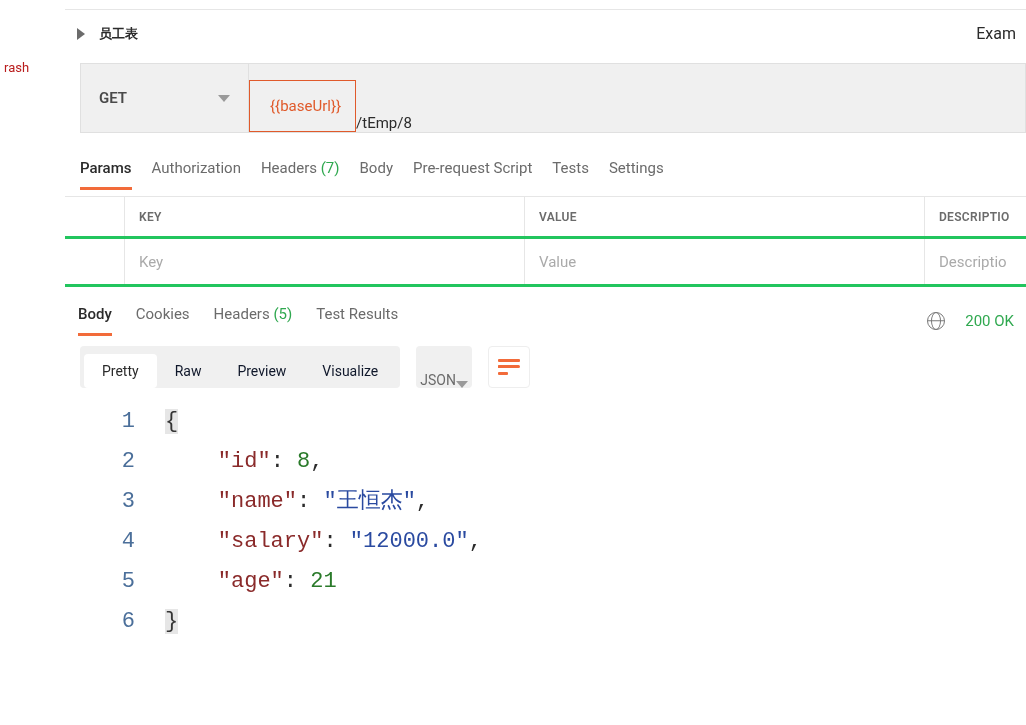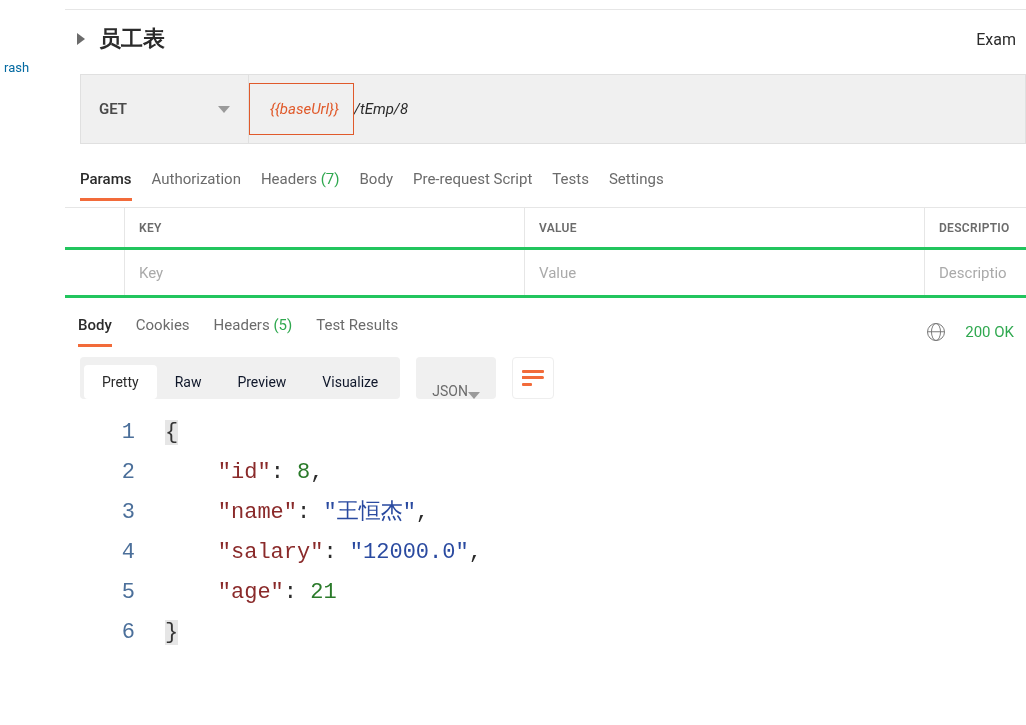--- a/index.html
+++ b/index.html
@@ -11,21 +11,21 @@
     overflow: hidden;
     width: 1026px;
     height: 725px;
     position: relative;
   }
   .sidebar-fragment {
     position: absolute;
     left: 0;
     top: 60px;
     width: 50px;
-    color: #0369a1;
+    color: #b91c1c;
     font-size: 13px;
     padding-left: 4px;
   }
   .main {
     position: absolute;
     left: 65px;
     top: 0;
     right: 0;
     bottom: 0;
     display: flex;
@@ -42,21 +42,21 @@
   }
   .tri-right {
     width: 0;
     height: 0;
     border-top: 6px solid transparent;
     border-bottom: 6px solid transparent;
     border-left: 8px solid #6b6b6b;
     margin-right: 14px;
   }
   .collection-title {
-    font-size: 22px;
+    font-size: 13px;
     font-weight: 600;
     color: #2b2b2b;
     flex: 1;
   }
   .collection-right {
     font-size: 16px;
     color: #2b2b2b;
   }
   .request-bar {
     display: flex;
@@ -81,25 +81,24 @@
   .caret-down {
     width: 0;
     height: 0;
     border-left: 6px solid transparent;
     border-right: 6px solid transparent;
     border-top: 7px solid #9a9a9a;
   }
   .url-box {
     flex: 1;
     display: flex;
-    align-items: center;
+    align-items: flex-end;
     padding: 0 4px 0 0;
     font-size: 15px;
     position: relative;
-    font-style: italic;
   }
   .url-variable {
     color: #e05a2b;
     border: 1px solid #e05a2b;
     padding: 16px 14px 16px 20px;
     margin-right: 0;
     position: relative;
     background: transparent;
   }
   .url-path {
@@ -236,21 +235,21 @@
     font-size: 14px;
     color: #0f172a;
     border-radius: 4px;
     cursor: pointer;
   }
   .view-btn.active {
     background: #ffffff;
     color: #2b2b2b;
   }
   .lang-group {
-    padding: 0 16px;
+    padding: 0 4px;
     color: #6b6b6b;
     font-size: 14px;
   }
   .wrap-btn {
     width: 42px;
     height: 42px;
     background: #ffffff;
     border: 1px solid #eee;
     border-radius: 4px;
     display: flex;

